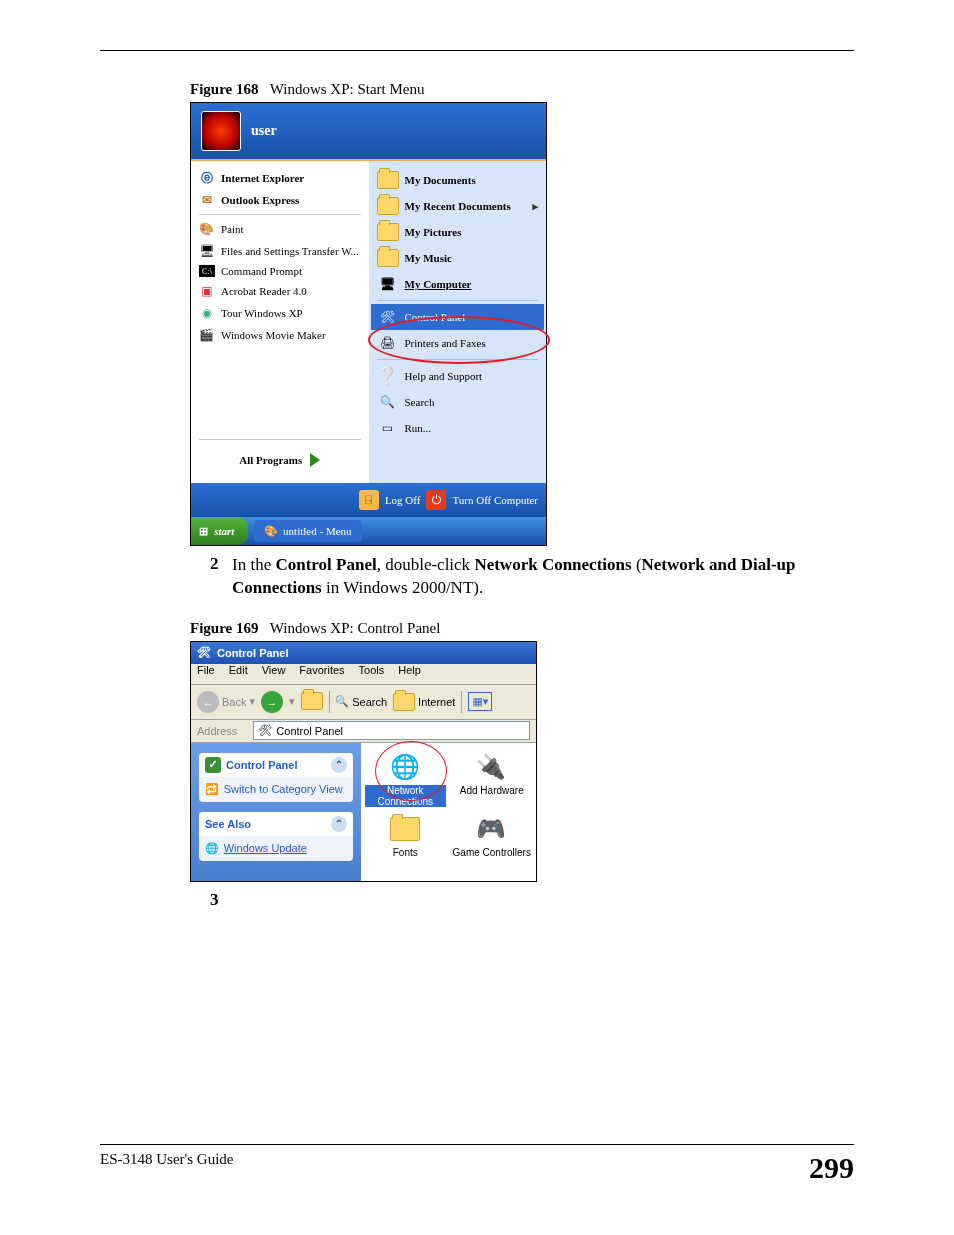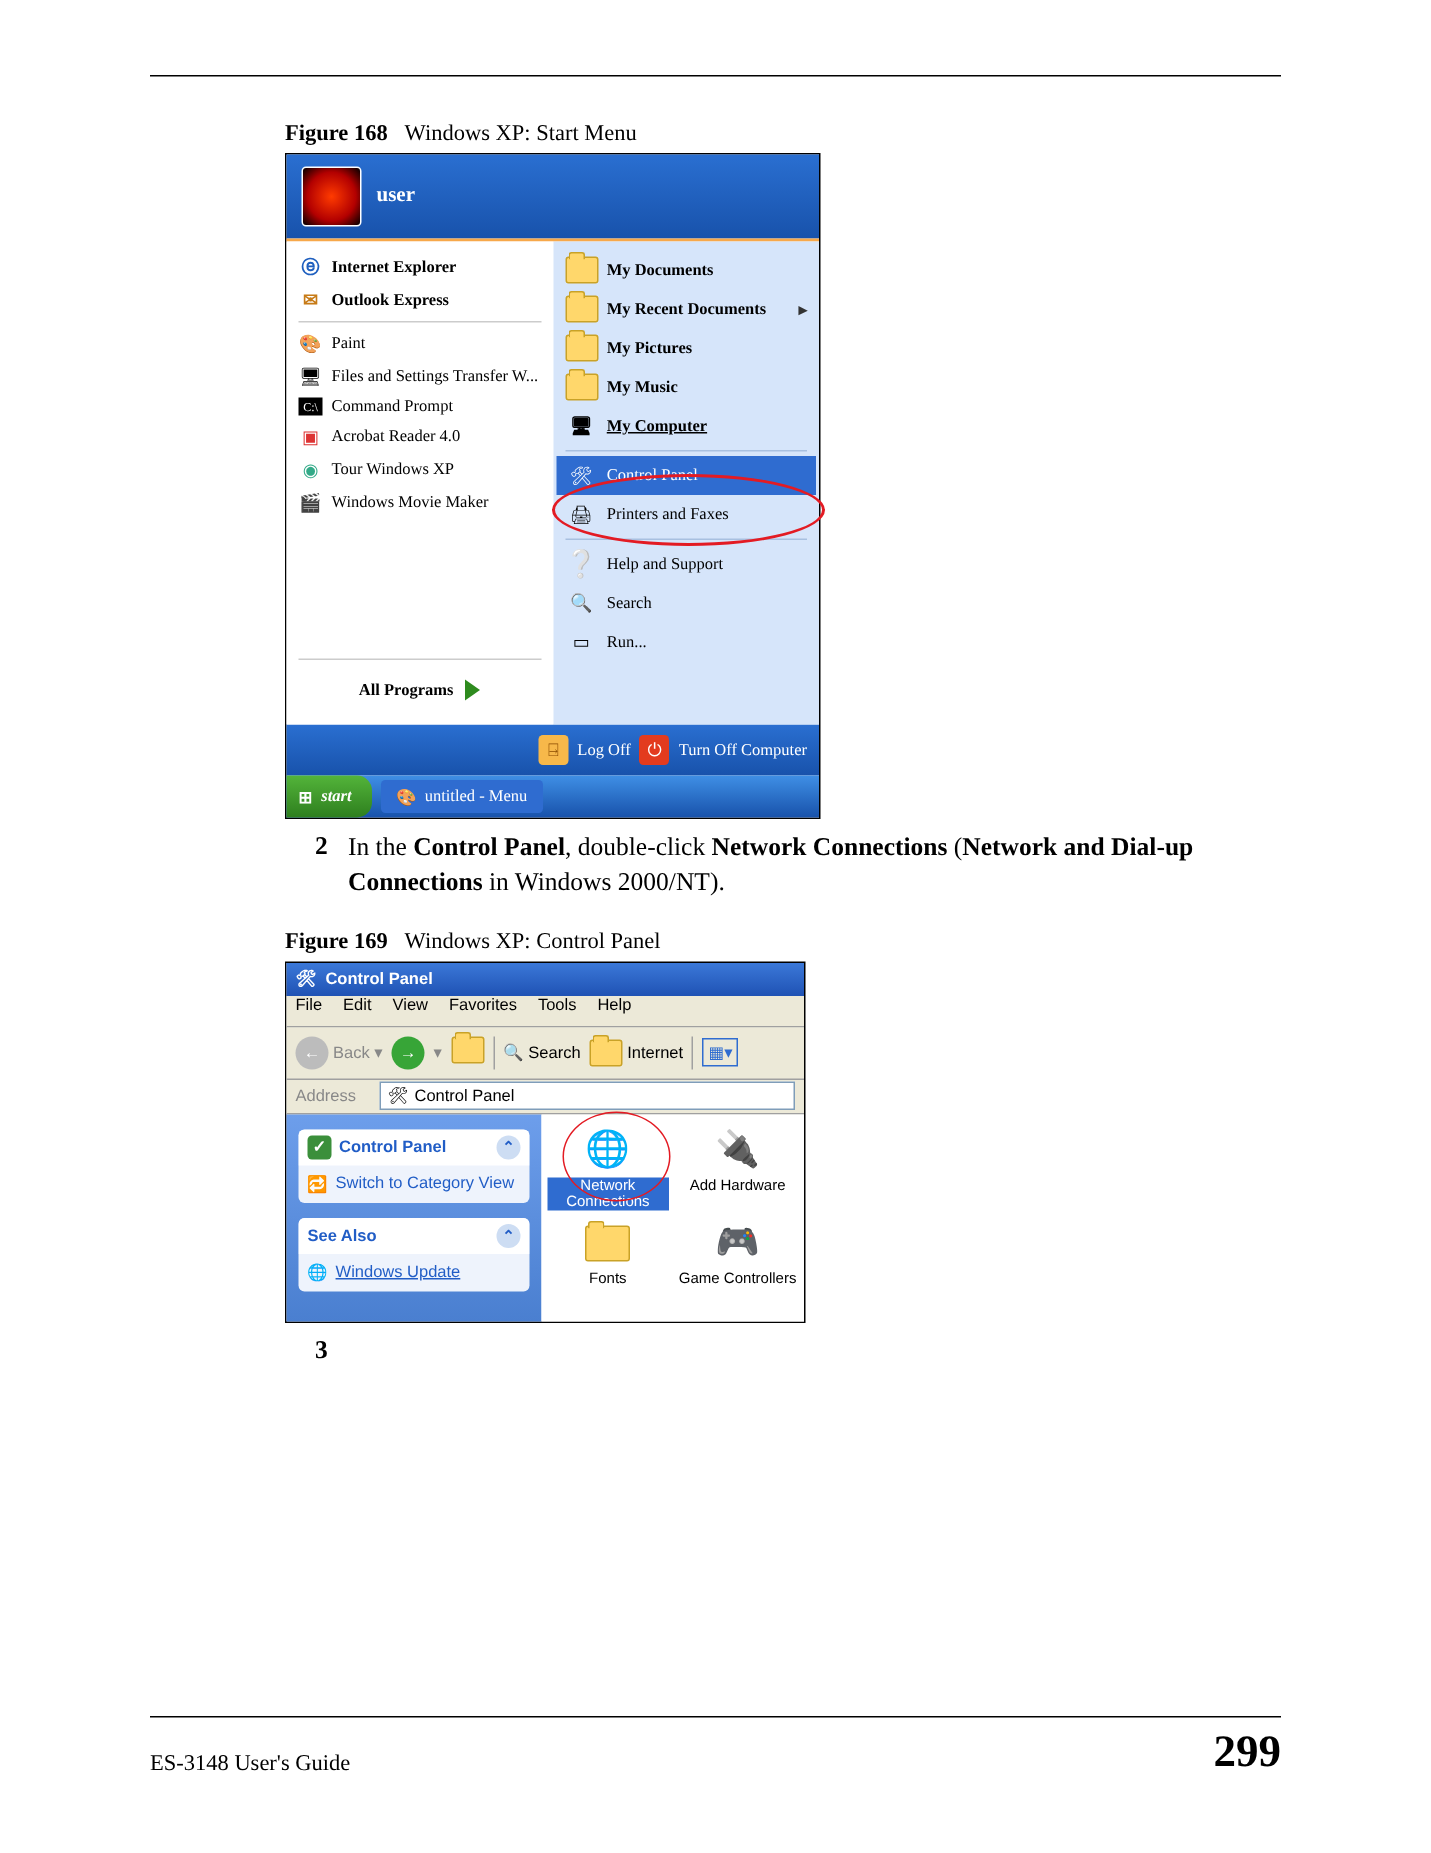--- a/index.html
+++ b/index.html
@@ -55,21 +55,21 @@
   .cp-panel-h{background:#fff;color:#215dc6;font-weight:bold;padding:4px 6px;display:flex;align-items:center;justify-content:space-between}
   .cp-panel-b{padding:6px 6px;color:#215dc6;display:flex;align-items:center;gap:5px}
   .cp-chev{width:16px;height:16px;border-radius:50%;background:#cdddf3;color:#215dc6;display:flex;align-items:center;justify-content:center;font-size:10px}
   .cp-main{flex:1;background:#fff;padding:8px 4px;display:grid;grid-template-columns:1fr 1fr;gap:6px 6px;align-content:start}
   .cp-icon-cell{display:flex;flex-direction:column;align-items:center;text-align:center;font-size:10px;line-height:1.1}
   .cp-icon{width:32px;height:32px;display:flex;align-items:center;justify-content:center;font-size:24px;margin-bottom:2px}
   .cp-red-circ{position:absolute;border:1.5px solid #e31b23;border-radius:50%;pointer-events:none}
   
   .ftr{position:absolute;left:100px;right:100px;bottom:50px}
   .ftr-hr{border:0;border-top:1.5px solid #000;margin:0 0 6px 0}
-  .ftr-row{display:flex;justify-content:space-between;align-items:flex-end}
+  .ftr-row{display:flex;justify-content:space-between;align-items:flex-start}
   .pg{font-size:30px;font-weight:bold}
   .guide{font-size:15px}
   
   .fold{width:20px;height:16px;background:#ffd76b;border:1px solid #c9a227;border-radius:2px;position:relative}
   .fold:before{content:"";position:absolute;top:-4px;left:1px;width:9px;height:4px;background:#ffd76b;border:1px solid #c9a227;border-bottom:0;border-radius:2px 2px 0 0}
 </style>
 </head>
 <body>
 
 <div class="page">

